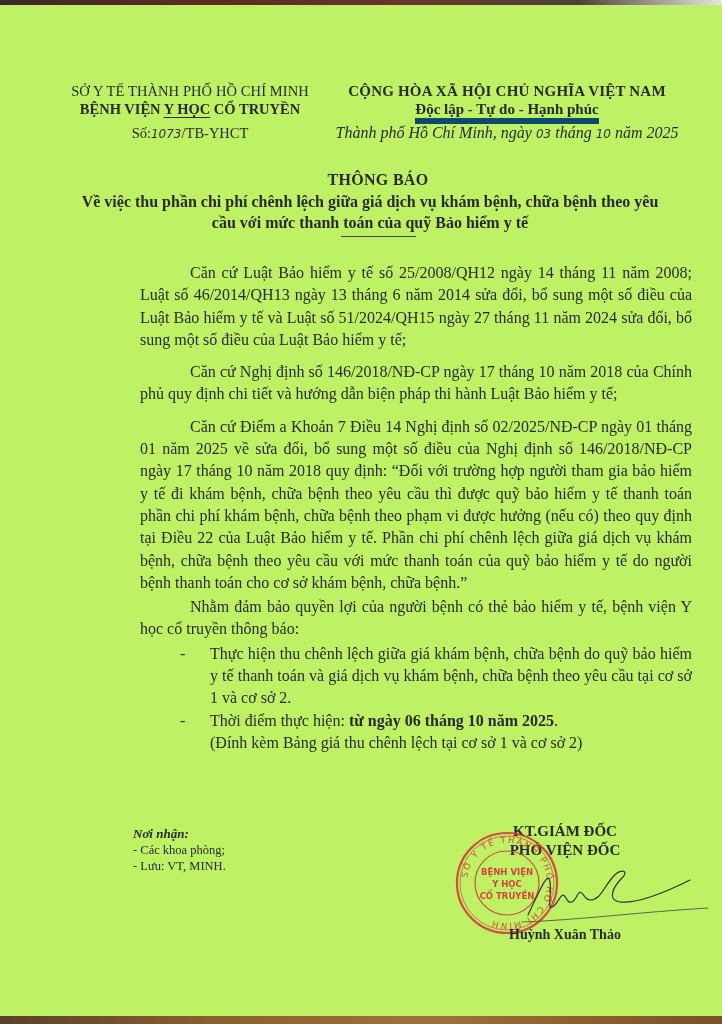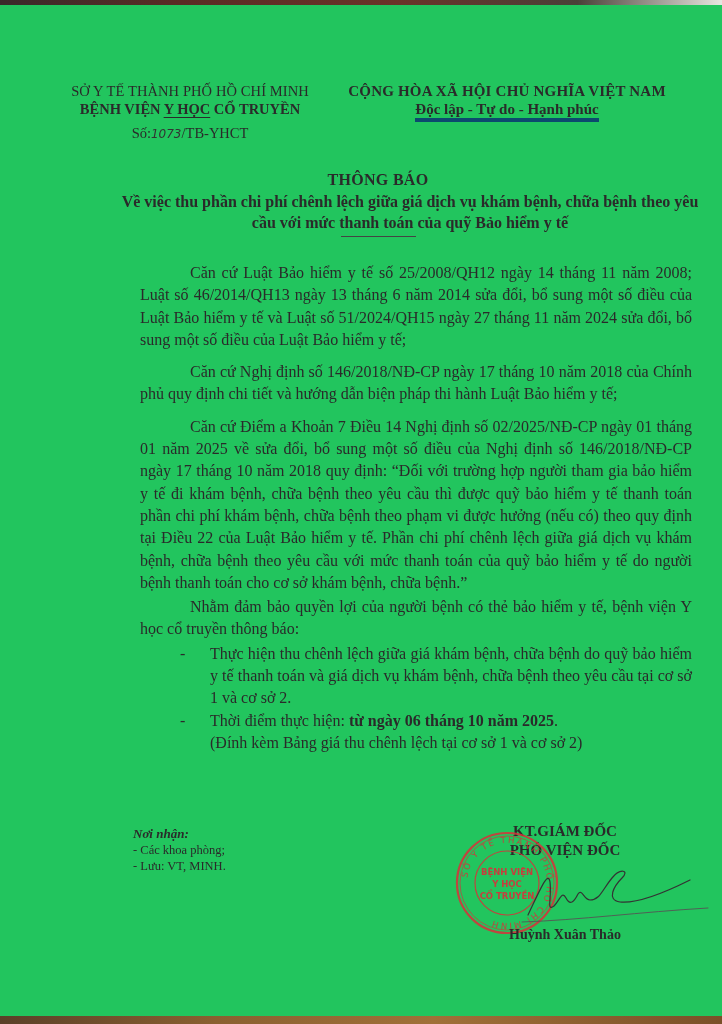--- a/index.html
+++ b/index.html
@@ -12,39 +12,39 @@
   .top-strip {
     position:absolute; left:0; top:0; width:722px; height:5px;
     background:linear-gradient(90deg,#3a2a2a 0%,#5a2b24 25%,#6a3328 55%,#4a4038 80%,#e8e6e0 100%);
   }
   .bottom-strip {
     position:absolute; left:0; top:1016px; width:722px; height:8px;
     background:linear-gradient(90deg,#5a4028,#8a6030 30%,#a07038 60%,#7a5028 100%);
   }
   .page {
     position:absolute; left:0; top:5px; width:722px; height:1011px;
-    background:#22c55e;
+    background:#bef264;
   }
   .abs { position:absolute; white-space:nowrap; }
 
   .hdr-left { left:60px; top:78px; width:260px; text-align:center; }
   .hdr-left .l1 { font-size:14.5px; letter-spacing:0.1px; }
   .hdr-left .l2 { font-size:14.5px; font-weight:bold; margin-top:1px; }
   .hdr-left .l2 .ul { text-decoration:underline; text-underline-offset:3px; text-decoration-thickness:1px; }
   .hdr-left .l3 { font-size:14.5px; margin-top:7px; }
   .hw { font-family:"DejaVu Sans",sans-serif; font-style:italic; font-size:12px; color:#333; }
 
   .hdr-right { left:322px; top:78px; width:370px; text-align:center; }
   .hdr-right .r1 { font-size:15px; font-weight:bold; letter-spacing:0.2px; }
   .hdr-right .r2 { font-size:15px; font-weight:bold; margin-top:1px; }
-  .hdr-right .r2 span { border-bottom:4px solid #0c4a6e; padding-bottom:1px; }
+  .hdr-right .r2 span { border-bottom:6px solid #0c4a6e; padding-bottom:1px; }
   .hdr-right .r3 { font-size:16px; font-style:italic; margin-top:6px; }
 
   .title { left:17px; width:722px; text-align:center; top:166px; font-size:16px; font-weight:bold; letter-spacing:0.3px; }
-  .subtitle { left:80px; width:580px; text-align:center; top:186px; font-size:16px; font-weight:bold; line-height:21px; white-space:normal;margin-left:40px; }
+  .subtitle { left:80px; width:580px; text-align:center; top:186px; font-size:16px; font-weight:bold; line-height:21px; white-space:normal; }
   .sub-rule { left:341px; top:231px; width:75px; height:1px; background:#444; }
 
   .body { left:104px; width:552px; top:257px; font-size:16px; line-height:22.3px; white-space:normal; text-align:justify;margin-left:36px; }
   .body p { margin:0 0 10px 0; text-indent:50px; }
   .body p.tight { margin-bottom:2px; }
   .bullets { list-style:none; margin:0; padding:0 0 0 40px; }
   .bullets li { position:relative; padding-left:30px; margin:0; }
   .bullets li .dash { position:absolute; left:0; top:0; }
   .attach { padding-left:70px; }
 
@@ -70,20 +70,23 @@
       <span>BỆNH VIỆN </span><span class="ul">Y HỌC</span><span> CỔ TRUYỀN</span>
     </div>
     <div class="l3">
       <span>Số:</span><span class="hw">1073</span><span>/TB-YHCT</span>
     </div>
   </div>
 
   <div class="abs hdr-right">
     <div class="r1">CỘNG HÒA XÃ HỘI CHỦ NGHĨA VIỆT NAM</div>
     <div class="r2"><span>Độc lập - Tự do - Hạnh phúc</span></div>
+    <div class="r3">
+      <span>Thành phố Hồ Chí Minh, ngày </span><span class="hw">03</span><span> tháng </span><span class="hw">10</span><span> năm 2025</span>
+    </div>
   </div>
 
   <div class="abs title">THÔNG BÁO</div>
   <div class="abs subtitle">Về việc thu phần chi phí chênh lệch giữa giá dịch vụ khám bệnh, chữa bệnh theo yêu cầu với mức thanh toán của quỹ Bảo hiểm y tế</div>
   <div class="abs sub-rule"></div>
 
   <div class="abs body">
     <p>Căn cứ Luật Bảo hiểm y tế số 25/2008/QH12 ngày 14 tháng 11 năm 2008; Luật số 46/2014/QH13 ngày 13 tháng 6 năm 2014 sửa đổi, bổ sung một số điều của Luật Bảo hiểm y tế và Luật số 51/2024/QH15 ngày 27 tháng 11 năm 2024 sửa đổi, bổ sung một số điều của Luật Bảo hiểm y tế;</p>
     <p>Căn cứ Nghị định số 146/2018/NĐ-CP ngày 17 tháng 10 năm 2018 của Chính phủ quy định chi tiết và hướng dẫn biện pháp thi hành Luật Bảo hiểm y tế;</p>
     <p class="tight">Căn cứ Điểm a Khoản 7 Điều 14 Nghị định số 02/2025/NĐ-CP ngày 01 tháng 01 năm 2025 về sửa đổi, bổ sung một số điều của Nghị định số 146/2018/NĐ-CP ngày 17 tháng 10 năm 2018 quy định: “Đối với trường hợp người tham gia bảo hiểm y tế đi khám bệnh, chữa bệnh theo yêu cầu thì được quỹ bảo hiểm y tế thanh toán phần chi phí khám bệnh, chữa bệnh theo phạm vi được hưởng (nếu có) theo quy định tại Điều 22 của Luật Bảo hiểm y tế. Phần chi phí chênh lệch giữa giá dịch vụ khám bệnh, chữa bệnh theo yêu cầu với mức thanh toán của quỹ bảo hiểm y tế do người bệnh thanh toán cho cơ sở khám bệnh, chữa bệnh.”</p>

